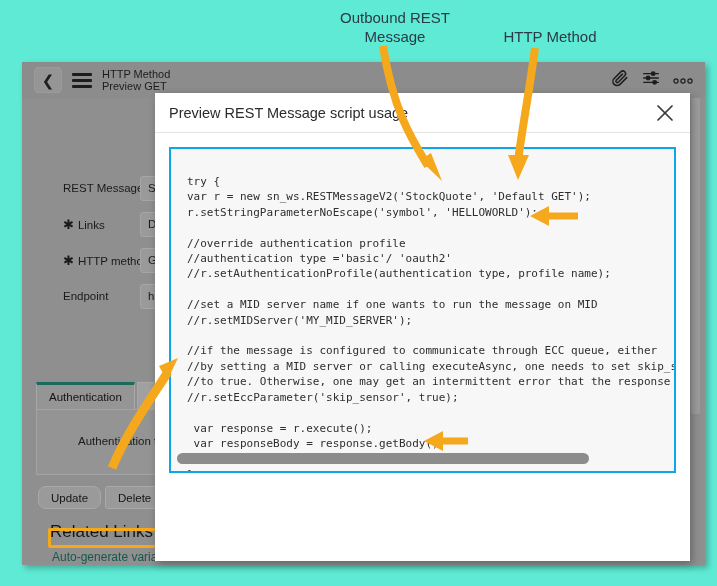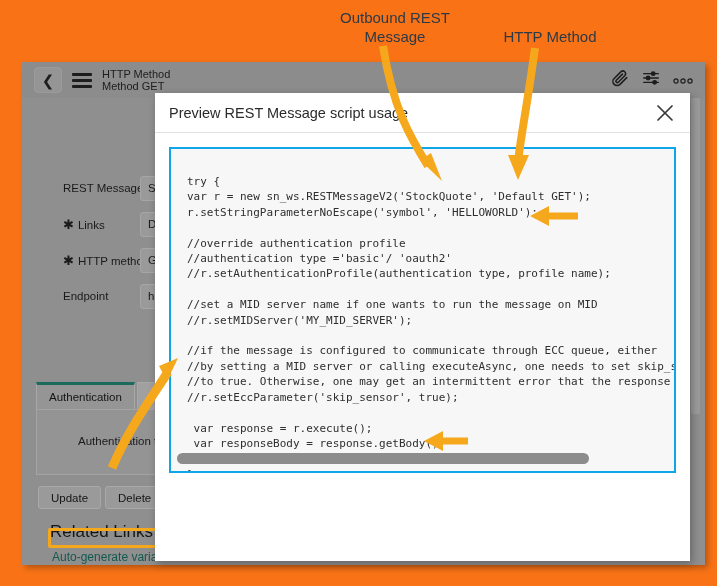--- a/index.html
+++ b/index.html
@@ -3,21 +3,21 @@
 <meta charset="utf-8">
 <style>
   * { box-sizing: border-box; }
   html, body {
     margin: 0; padding: 0;
     width: 717px; height: 586px;
     background: #ffffff;
     font-family: "Liberation Sans", sans-serif;
     overflow: hidden;
   }
-  #root { position: relative; width: 717px; height: 586px; background: #f97316; }
+  #root { position: relative; width: 717px; height: 586px; background: #5eead4; }
 
   
   .annot {
     position: absolute;
     color: #2c3a47;
     font-family: "Liberation Sans", sans-serif;
     font-size: 15px;
     line-height: 19px;
     text-align: center;
     font-weight: 400;
@@ -169,21 +169,21 @@
 
     <div id="app-header">
       <div class="hdr-back">❮</div>
       <div class="hdr-burger">
         <span></span>
           <span></span>
           <span></span>
       </div>
       <div class="hdr-titles">
         <div>HTTP Method</div>
-        <div>Method GET</div>
+        <div>Preview GET</div>
       </div>
       <div class="hdr-right">
         <span>
           <svg width="18" height="18" viewBox="0 0 24 24" fill="none" stroke="#1d1d1d" stroke-width="2" stroke-linecap="round">
             <path d="M21 11.5l-9 9a5.5 5.5 0 0 1-7.8-7.8l9.2-9.2a3.7 3.7 0 0 1 5.2 5.2l-9.2 9.2a1.9 1.9 0 0 1-2.6-2.6l8.5-8.5"></path>
           </svg>
         </span>
         <span>
           <svg width="18" height="16" viewBox="0 0 24 22" stroke="#1d1d1d" stroke-width="2" stroke-linecap="round">
             <line x1="2" y1="5" x2="22" y2="5"></line>
@@ -235,21 +235,21 @@
         <div class="tab inactive">HTTP</div>
       </div>
 
       <div id="tabpanel">
         <div class="form-row" id="auth-type-row">
           <div class="form-label">Authentication type</div>
           <div class="form-input" style="width:110px;"></div>
         </div>
       </div>
 
-      <div class="btn" style="left:16px; top:388px;">Update</div>
+      <div class="btn" style="left:16px; top:388px;border-radius:8px;">Update</div>
       <div class="btn" style="left:83px; top:388px;text-align:right;">Delete</div>
 
       <div id="related-links-title">Related Links</div>
 
       <div class="rel-link" style="top:452px;">Auto-generate variables</div>
 
     </div>
 
     <div id="preview-highlight"></div>
   </div>

